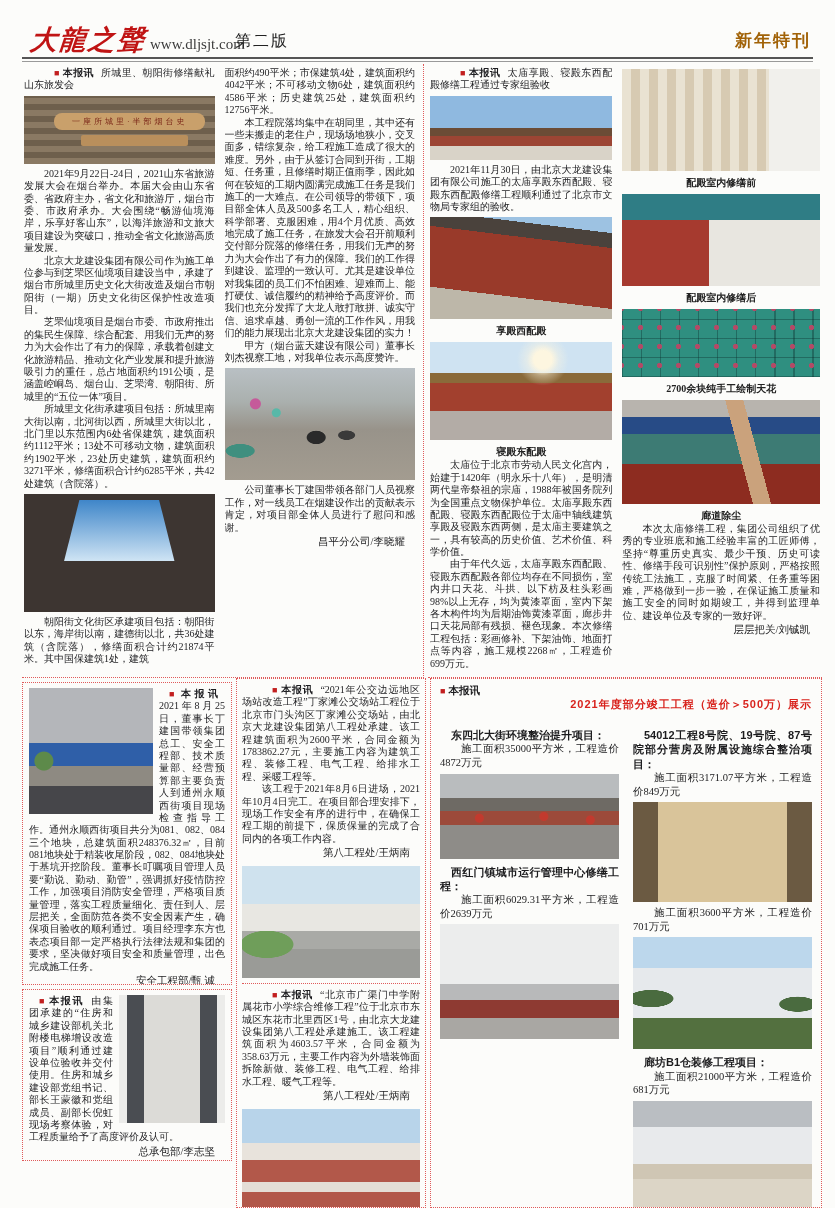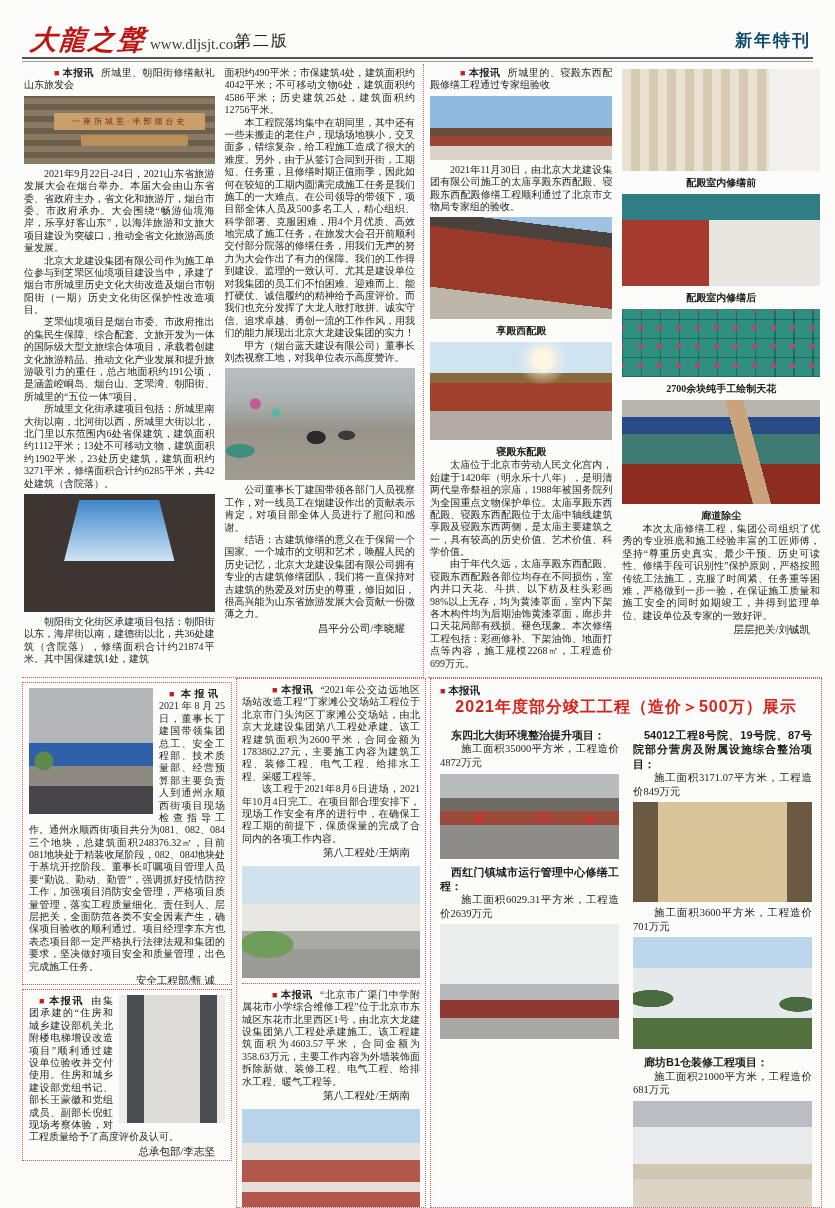--- a/index.html
+++ b/index.html
@@ -7,40 +7,40 @@
   body{position:relative;background:#fcfcfa;font-family:"Liberation Serif","DejaVu Serif",serif;color:#1c1c1e;overflow:hidden}
   .sec{position:absolute;overflow:hidden}
   .dotR{border-right:1px dotted #e05a5a}
   .dotB{border-bottom:1px dotted #e05a5a}
   .dotBox{border:1px dotted #e05a5a}
   
   .mast{position:absolute;left:30px;right:24px;top:22px;height:36px}
   .logo{display:inline-block;font-family:"DejaVu Serif",serif;font-style:italic;font-weight:bold;color:#c01414;font-size:27px;letter-spacing:2px;transform:skewX(-5deg)}
   .site{font-size:15px;color:#3c3c3c;margin-left:4px;font-family:Liberation Serif, serif}
   .pageno{position:absolute;left:205px;top:9px;font-size:16px;color:#222;letter-spacing:2px}
-  .edition{position:absolute;right:0;top:7px;font-size:17px;font-weight:bold;color:#0c4a6e;font-family:"Liberation Sans",sans-serif;letter-spacing:2px}
+  .edition{position:absolute;right:0;top:7px;font-size:17px;font-weight:bold;color:#a16207;font-family:"Liberation Sans",sans-serif;letter-spacing:2px}
   .rule1{position:absolute;left:22px;right:22px;top:57px;border-top:2px solid #555}
   .rule2{position:absolute;left:22px;right:22px;top:61px;border-top:1px solid #9a9a9a}
   
   p.body{font-size:10px;line-height:1.24;text-align:justify;text-indent:2em;color:#1d1d20}
   p.head{text-indent:3em}
   .sq{color:#c21f1f;font-size:9px;margin-right:3px}
   .lbl{font-weight:bold;margin-right:7px}
   .cap{font-size:10px;line-height:1.5;text-align:center;font-weight:bold;color:#222}
   .byline{font-size:10.5px;font-weight:normal;text-align:right;padding-right:10px;line-height:1.6}
   .cols{display:flex;gap:10px;height:100%}
   .col{width:50%;overflow:hidden}
   .ph{position:relative;width:100%;margin:4px 0;overflow:hidden}
-  .sign{position:absolute;left:16%;right:5%;top:26%;height:24%;background:#c9a06b;color:#7a2517;font-size:8px;display:flex;align-items:center;justify-content:center;letter-spacing:3px;border-radius:0}
+  .sign{position:absolute;left:16%;right:5%;top:26%;height:24%;background:#c9a06b;color:#7a2517;font-size:8px;display:flex;align-items:center;justify-content:center;letter-spacing:3px;border-radius:8px}
   .sign2{position:absolute;left:30%;right:14%;top:58%;height:16%;background:#b98f5c;border-radius:2px}
   .sky{position:absolute;left:21%;right:21%;top:5%;height:52%;background:linear-gradient(#3f86c9,#cfe4f4);clip-path:polygon(14% 0,86% 0,100% 100%,0 100%)}
   
   .schead{position:relative;height:38px}
   .scflag{position:absolute;left:0;top:0;font-size:10.5px}
-  .sctitle{text-align:center;padding-top:13px;font-family:"Liberation Sans",sans-serif;font-weight:bold;font-size:16px;color:#d8231d;letter-spacing:1px}
+  .sctitle{text-align:right;padding-top:13px;font-family:"Liberation Sans",sans-serif;font-weight:bold;font-size:11px;color:#d8231d;letter-spacing:1px}
   .sccols{display:flex;gap:14px}
   .sccol{width:50%;overflow:hidden}
   .pname{font-family:"Liberation Sans",sans-serif;font-weight:bold;font-size:11px;line-height:1.3;text-align:justify;text-indent:1em;margin-top:6px}
   .pspec{font-size:10.5px;line-height:1.3;text-align:justify;text-indent:2em}
   .fl{float:left;margin:2px 6px 2px 0}
   .fr{float:right;margin:2px 0 2px 6px}
   .sep{border-top:1px dotted #e05a5a;margin:5px 0}
 </style>
 </head>
 <body>
@@ -56,49 +56,48 @@
 <div class="sec dotR dotB" style="left:22px;top:64px;width:402px;height:614px;padding:3px 8px 3px 2px">
   <div class="cols">
     <div class="col">
       <p class="body head"><span class="sq">■</span><span class="lbl">本报讯</span><span>所城里、朝阳街修缮献礼山东旅发会</span></p>
       <div class="ph" style="height:68px;background:repeating-linear-gradient(0deg,#8a7963 0 6px,#6e5f4c 6px 12px)">
         <div class="sign">一座所城里·半部烟台史</div>
         <div class="sign2"></div>
       </div>
       <p class="body">2021年9月22日-24日，2021山东省旅游发展大会在烟台举办。本届大会由山东省委、省政府主办，省文化和旅游厅，烟台市委、市政府承办。大会围绕“畅游仙境海岸，乐享好客山东”，以海洋旅游和文旅大项目建设为突破口，推动全省文化旅游高质量发展。</p>
       <p class="body">北京大龙建设集团有限公司作为施工单位参与到芝罘区仙境项目建设当中，承建了烟台市所城里历史文化大街改造及烟台市朝阳街（一期）历史文化街区保护性改造项目。</p>
-      <p class="body">芝罘仙境项目是烟台市委、市政府推出的集民生保障、综合配套、文旅开发为一体的国际级大型文旅综合体项目，承载着创建文化旅游精品、推动文化产业发展和提升旅游吸引力的重任，总占地面积约191公顷，是涵盖崆峒岛、烟台山、芝罘湾、朝阳街、所城里的“五位一体”项目。</p>
+      <p class="body">芝罘仙境项目是烟台市委、市政府推出的集民生保障、综合配套、用我们无声的努力为大会作出了有力的保障，承载着创建文化旅游精品、推动文化产业发展和提升旅游吸引力的重任，总占地面积约191公顷，是涵盖崆峒岛、烟台山、芝罘湾、朝阳街、所城里的“五位一体”项目。</p>
       <p class="body">所城里文化街承建项目包括：所城里南大街以南，北河街以西，所城里大街以北，北门里以东范围内6处省保建筑，建筑面积约1112平米；13处不可移动文物，建筑面积约1902平米，23处历史建筑，建筑面积约3271平米，修缮面积合计约6285平米，共42处建筑（含院落）。</p>
       <div class="ph" style="height:118px;background:#3d3531">
         <div class="sky"></div>
       </div>
       <p class="body">朝阳街文化街区承建项目包括：朝阳街以东，海岸街以南，建德街以北，共36处建筑（含院落），修缮面积合计约21874平米。其中国保建筑1处，建筑</p>
     </div>
     <div class="col">
       <p class="body" style="text-indent:0">面积约490平米；市保建筑4处，建筑面积约4042平米；不可移动文物6处，建筑面积约4586平米；历史建筑25处，建筑面积约12756平米。</p>
       <p class="body">本工程院落均集中在胡同里，其中还有一些未搬走的老住户，现场场地狭小，交叉面多，错综复杂，给工程施工造成了很大的难度。另外，由于从签订合同到开街，工期短、任务重，且修缮时期正值雨季，因此如何在较短的工期内圆满完成施工任务是我们施工的一大难点。在公司领导的带领下，项目部全体人员及500多名工人，精心组织、科学部署、克服困难，用4个月优质、高效地完成了施工任务，在旅发大会召开前顺利交付部分院落的修缮任务，用我们无声的努力为大会作出了有力的保障。我们的工作得到建设、监理的一致认可。尤其是建设单位对我集团的员工们不怕困难、迎难而上、能打硬仗、诚信履约的精神给予高度评价。而我们也充分发挥了大龙人敢打敢拼、诚实守信、追求卓越、勇创一流的工作作风，用我们的能力展现出北京大龙建设集团的实力！</p>
       <p class="body">甲方（烟台蓝天建设有限公司）董事长刘杰视察工地，对我单位表示高度赞许。</p>
       <div class="ph" style="height:112px;background:
         radial-gradient(circle at 16% 32%,#c55a9a 0 5px,transparent 6px),
         radial-gradient(circle at 27% 40%,#58b8a8 0 4px,transparent 5px),
         radial-gradient(ellipse at 48% 62%,#2a2a2a 0 9px,transparent 10px),
         radial-gradient(ellipse at 64% 60%,#3a3a3a 0 8px,transparent 9px),
         radial-gradient(ellipse at 8% 74%,#3f8f7f 0 14px,transparent 15px),
         linear-gradient(180deg,#b9c0c4 0,#aab0ae 30%,#98938a 55%,#a39c90 100%)"></div>
       <p class="body">公司董事长丁建国带领各部门人员视察工作，对一线员工在烟建设作出的贡献表示肯定，对项目部全体人员进行了慰问和感谢。</p>
-      <p class="body">结语：古建筑修缮的意义在于保留一个国家、一个城市的文明和艺术，唤醒人民的历史记忆，北京大龙建设集团有限公司拥有专业的古建筑修缮团队，我们将一直保持对古建筑的热爱及对历史的尊重，修旧如旧，很高兴能为山东省旅游发展大会贡献一份微薄之力。</p>
       <p class="byline">昌平分公司/李晓耀</p>
     </div>
   </div>
 </div>
 
 <div class="sec dotB" style="left:428px;top:64px;width:394px;height:614px;padding:3px 2px">
   <div class="cols">
     <div class="col" style="width:48%">
-      <p class="body head"><span class="sq">■</span><span class="lbl">本报讯</span><span>所城里的、寝殿东西配殿修缮工程通过专家组验收</span></p>
+      <p class="body head"><span class="sq">■</span><span class="lbl">本报讯</span><span>太庙享殿、寝殿东西配殿修缮工程通过专家组验收</span></p>
       <div class="ph" style="height:64px;background:linear-gradient(180deg,#8fb9e0 0 50%,#6b4c36 50% 62%,#9c4534 62% 78%,#d9d3c8 78%)"></div>
       <p class="body">2021年11月30日，由北京大龙建设集团有限公司施工的太庙享殿东西配殿、寝殿东西配殿修缮工程顺利通过了北京市文物局专家组的验收。</p>
       <div class="ph" style="height:102px;background:linear-gradient(187deg,#9dc2e2 0 13%,#4a423c 13% 25%,#993a2a 25% 74%,#bdb7a9 74%)"></div>
       <p class="cap">享殿西配殿</p>
       <div class="ph" style="height:98px;background:
         radial-gradient(circle at 62% 18%,#fdf6e0 0 9px,rgba(253,246,224,.4) 16px,transparent 26px),
         linear-gradient(180deg,#cfe3f2 0 32%,#8a6a3a 32% 42%,#a2402e 42% 70%,#b3aca6 70%)"></div>
       <p class="cap">寝殿东配殿</p>
       <p class="body">太庙位于北京市劳动人民文化宫内，始建于1420年（明永乐十八年），是明清两代皇帝祭祖的宗庙，1988年被国务院列为全国重点文物保护单位。太庙享殿东西配殿、寝殿东西配殿位于太庙中轴线建筑享殿及寝殿东西两侧，是太庙主要建筑之一，具有较高的历史价值、艺术价值、科学价值。</p>
       <p class="body">由于年代久远，太庙享殿东西配殿、寝殿东西配殿各部位均存在不同损伤，室内井口天花、斗拱、以下枋及柱头彩画98%以上无存，均为黄漆罩面，室内下架各木构件均为后期油饰黄漆罩面，廊步井口天花局部有残损、褪色现象。本次修缮工程包括：彩画修补、下架油饰、地面打点等内容，施工规模2268㎡，工程造价699万元。</p>

